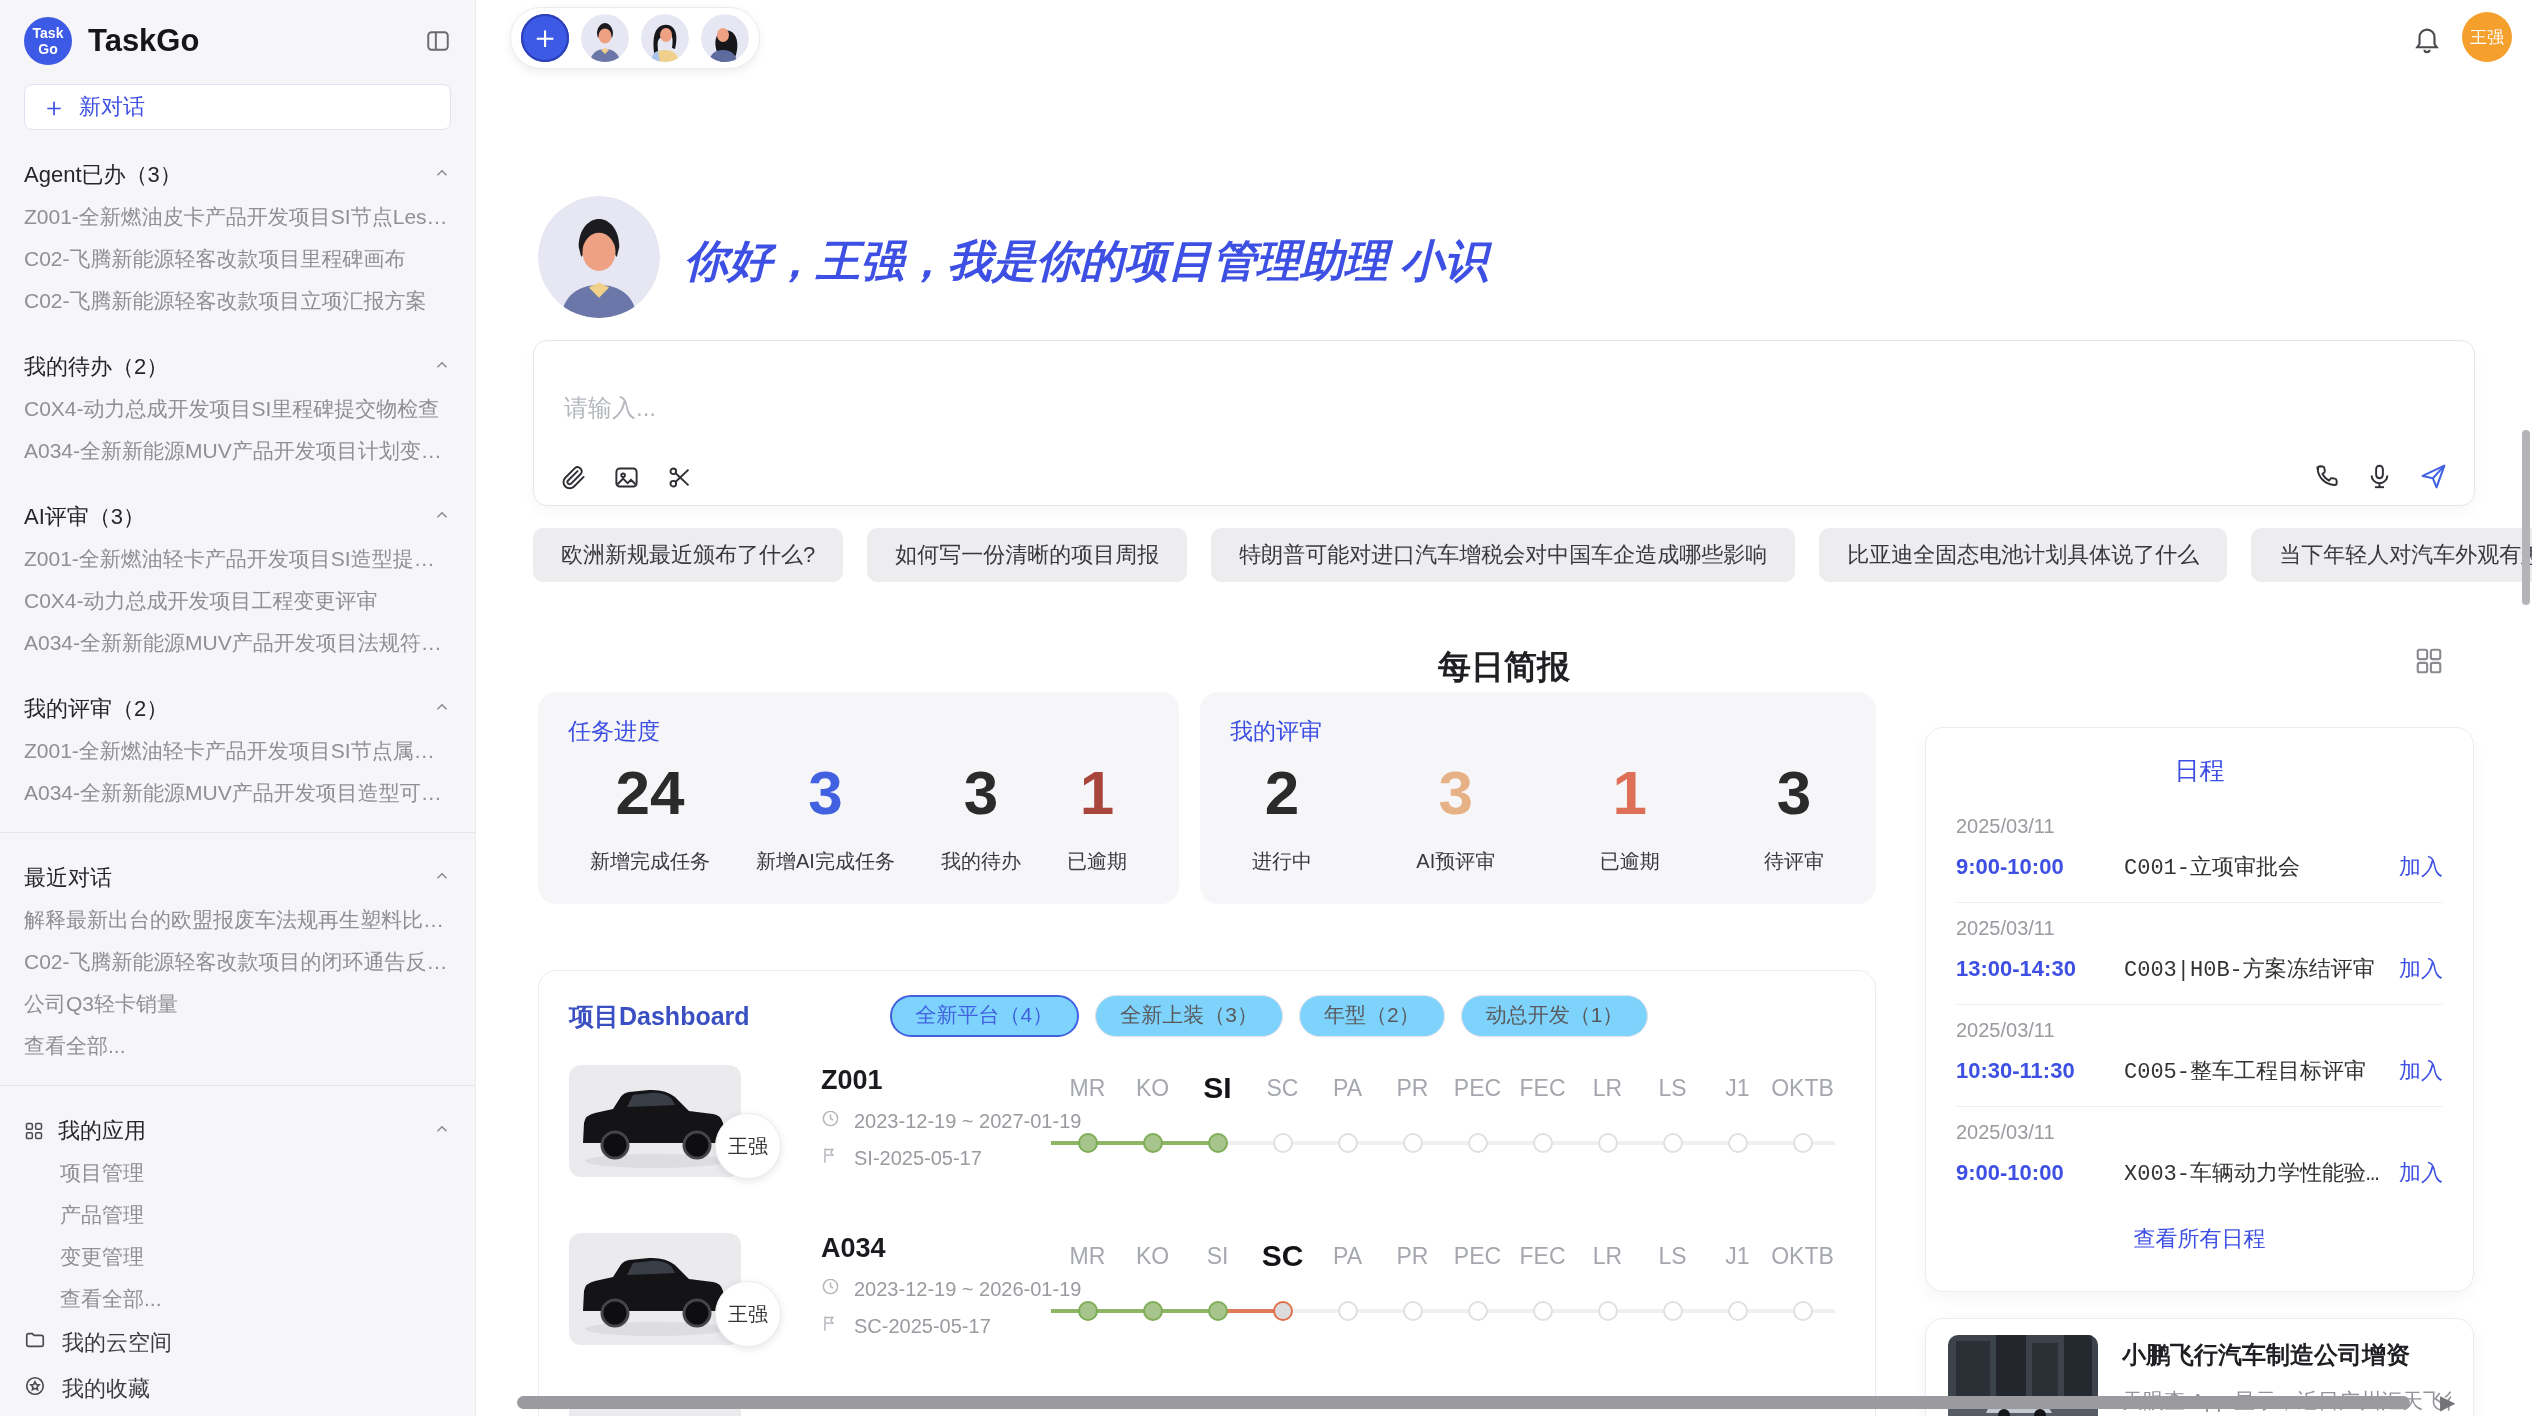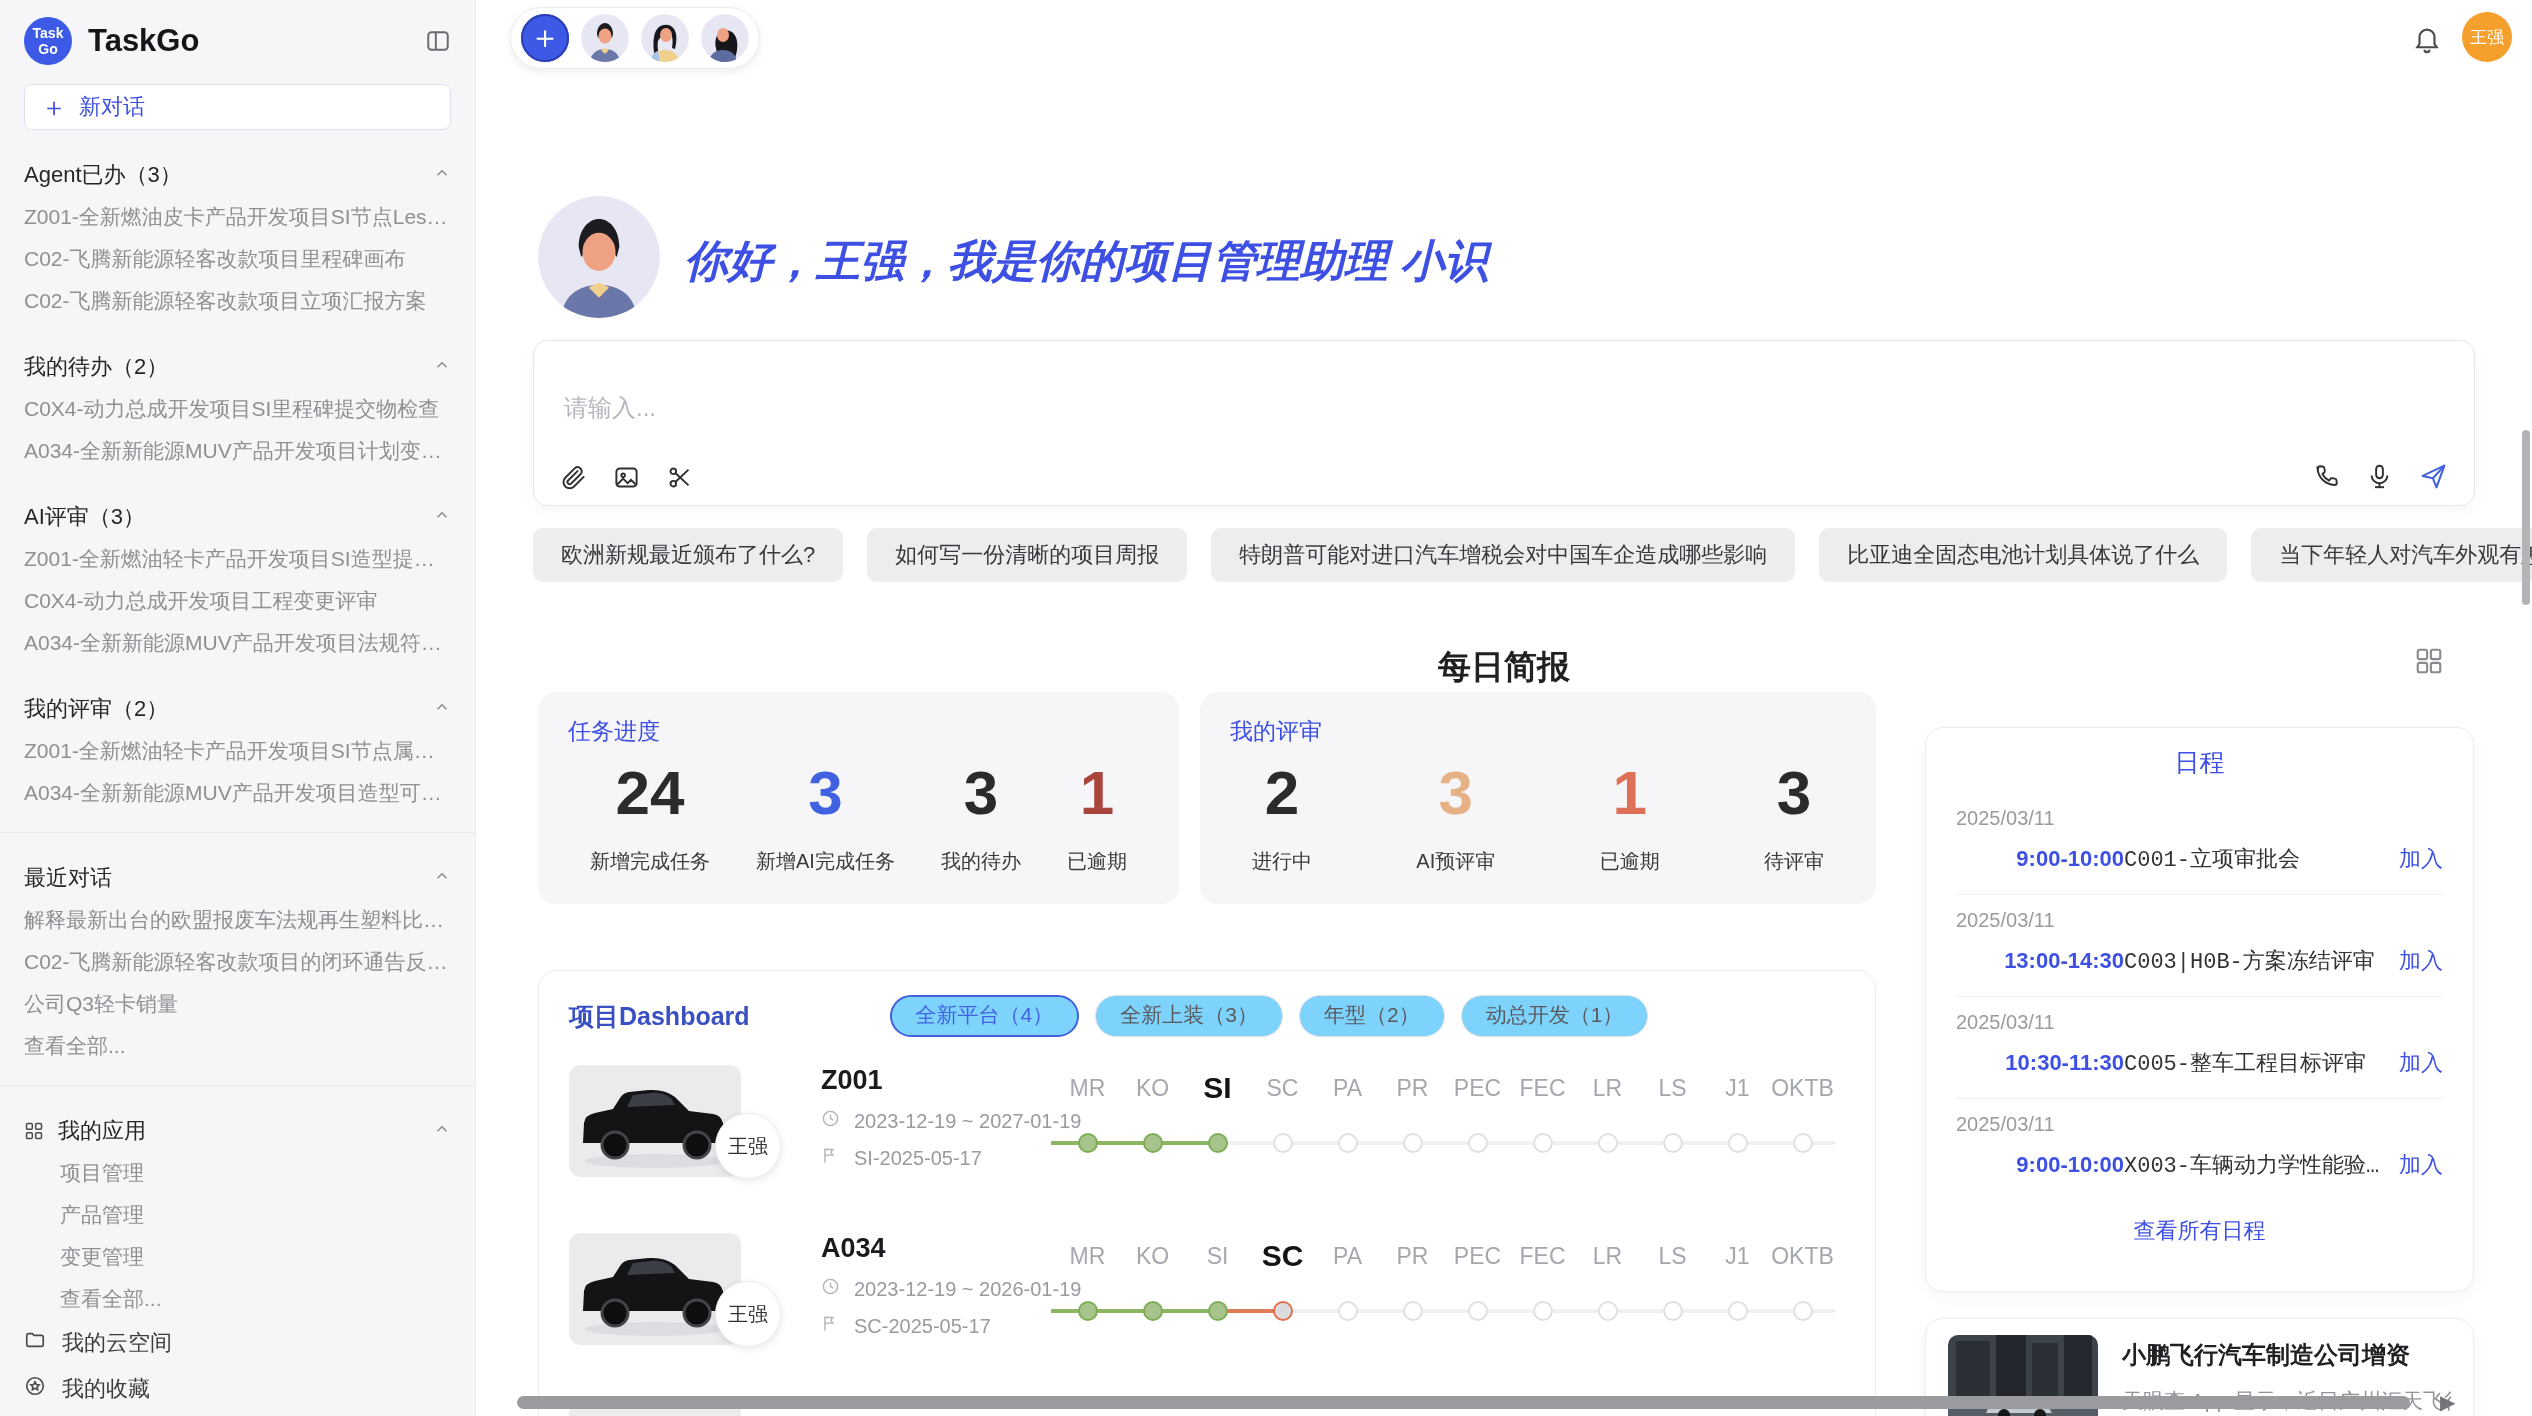--- a/index.html
+++ b/index.html
@@ -97,27 +97,27 @@
   .ms-l{left:0;width:50%;} .ms-r{left:50%;right:0;}
   .ms-line{left:0;right:0;}
   .green{background:#8cb662;} .orange{background:#e07a57;}
   .ms-dot{position:absolute;top:68px;left:50%;margin-left:-10px;width:20px;height:20px;border-radius:50%;
           background:#fff;border:2px solid #e0e0e4;box-sizing:border-box;z-index:1;}
   .ms-dot.done{background:#a6c48c;border-color:#7fae57;}
   .ms-dot.overdue{background:#dcdcde;border-color:#e0714c;}
 
   
   .sched{position:absolute;left:1925px;top:727px;width:549px;height:565px;background:#fff;border:1px solid #ececef;
-         border-radius:18px;box-sizing:border-box;padding:18px 30px;box-shadow:0 6px 16px rgba(0,0,0,.04);}
+         border-radius:18px;box-sizing:border-box;padding:26px 30px;box-shadow:0 6px 16px rgba(0,0,0,.04);}
   .sched-title{text-align:center;font-size:25px;color:#3d50e3;margin-bottom:14px;}
   .event{padding:14px 0 20px;border-bottom:1px solid #f0f0f2;}
   .event.last{border-bottom:0;}
   .ev-date{font-size:20px;color:#9a9aa0;}
   .ev-row{display:flex;align-items:center;margin-top:14px;}
-  .ev-time{width:168px;font-size:22px;color:#3d50e3;font-weight:700;text-align:right;}
+  .ev-time{width:168px;font-size:22px;color:#3d50e3;font-weight:700;}
   .ev-name{flex:1;font-size:22px;color:#333;white-space:nowrap;overflow:hidden;text-overflow:ellipsis;font-family:Liberation Mono, monospace;}
   .ev-join{font-size:22px;color:#3d50e3;cursor:pointer;margin-left:11px;}
   .sched-footer{text-align:center;font-size:22px;color:#3d50e3;margin-top:16px;cursor:pointer;}
 
   
   .news{position:absolute;left:1925px;top:1318px;width:549px;height:130px;background:#fff;border:1px solid #ececef;
         border-radius:18px;box-sizing:border-box;padding:16px 22px;display:flex;gap:24px;
         box-shadow:0 6px 16px rgba(0,0,0,.05);cursor:pointer;}
   .news-img{width:150px;height:94px;border-radius:10px;overflow:hidden;flex-shrink:0;}
   .news-img svg{display:block;}

